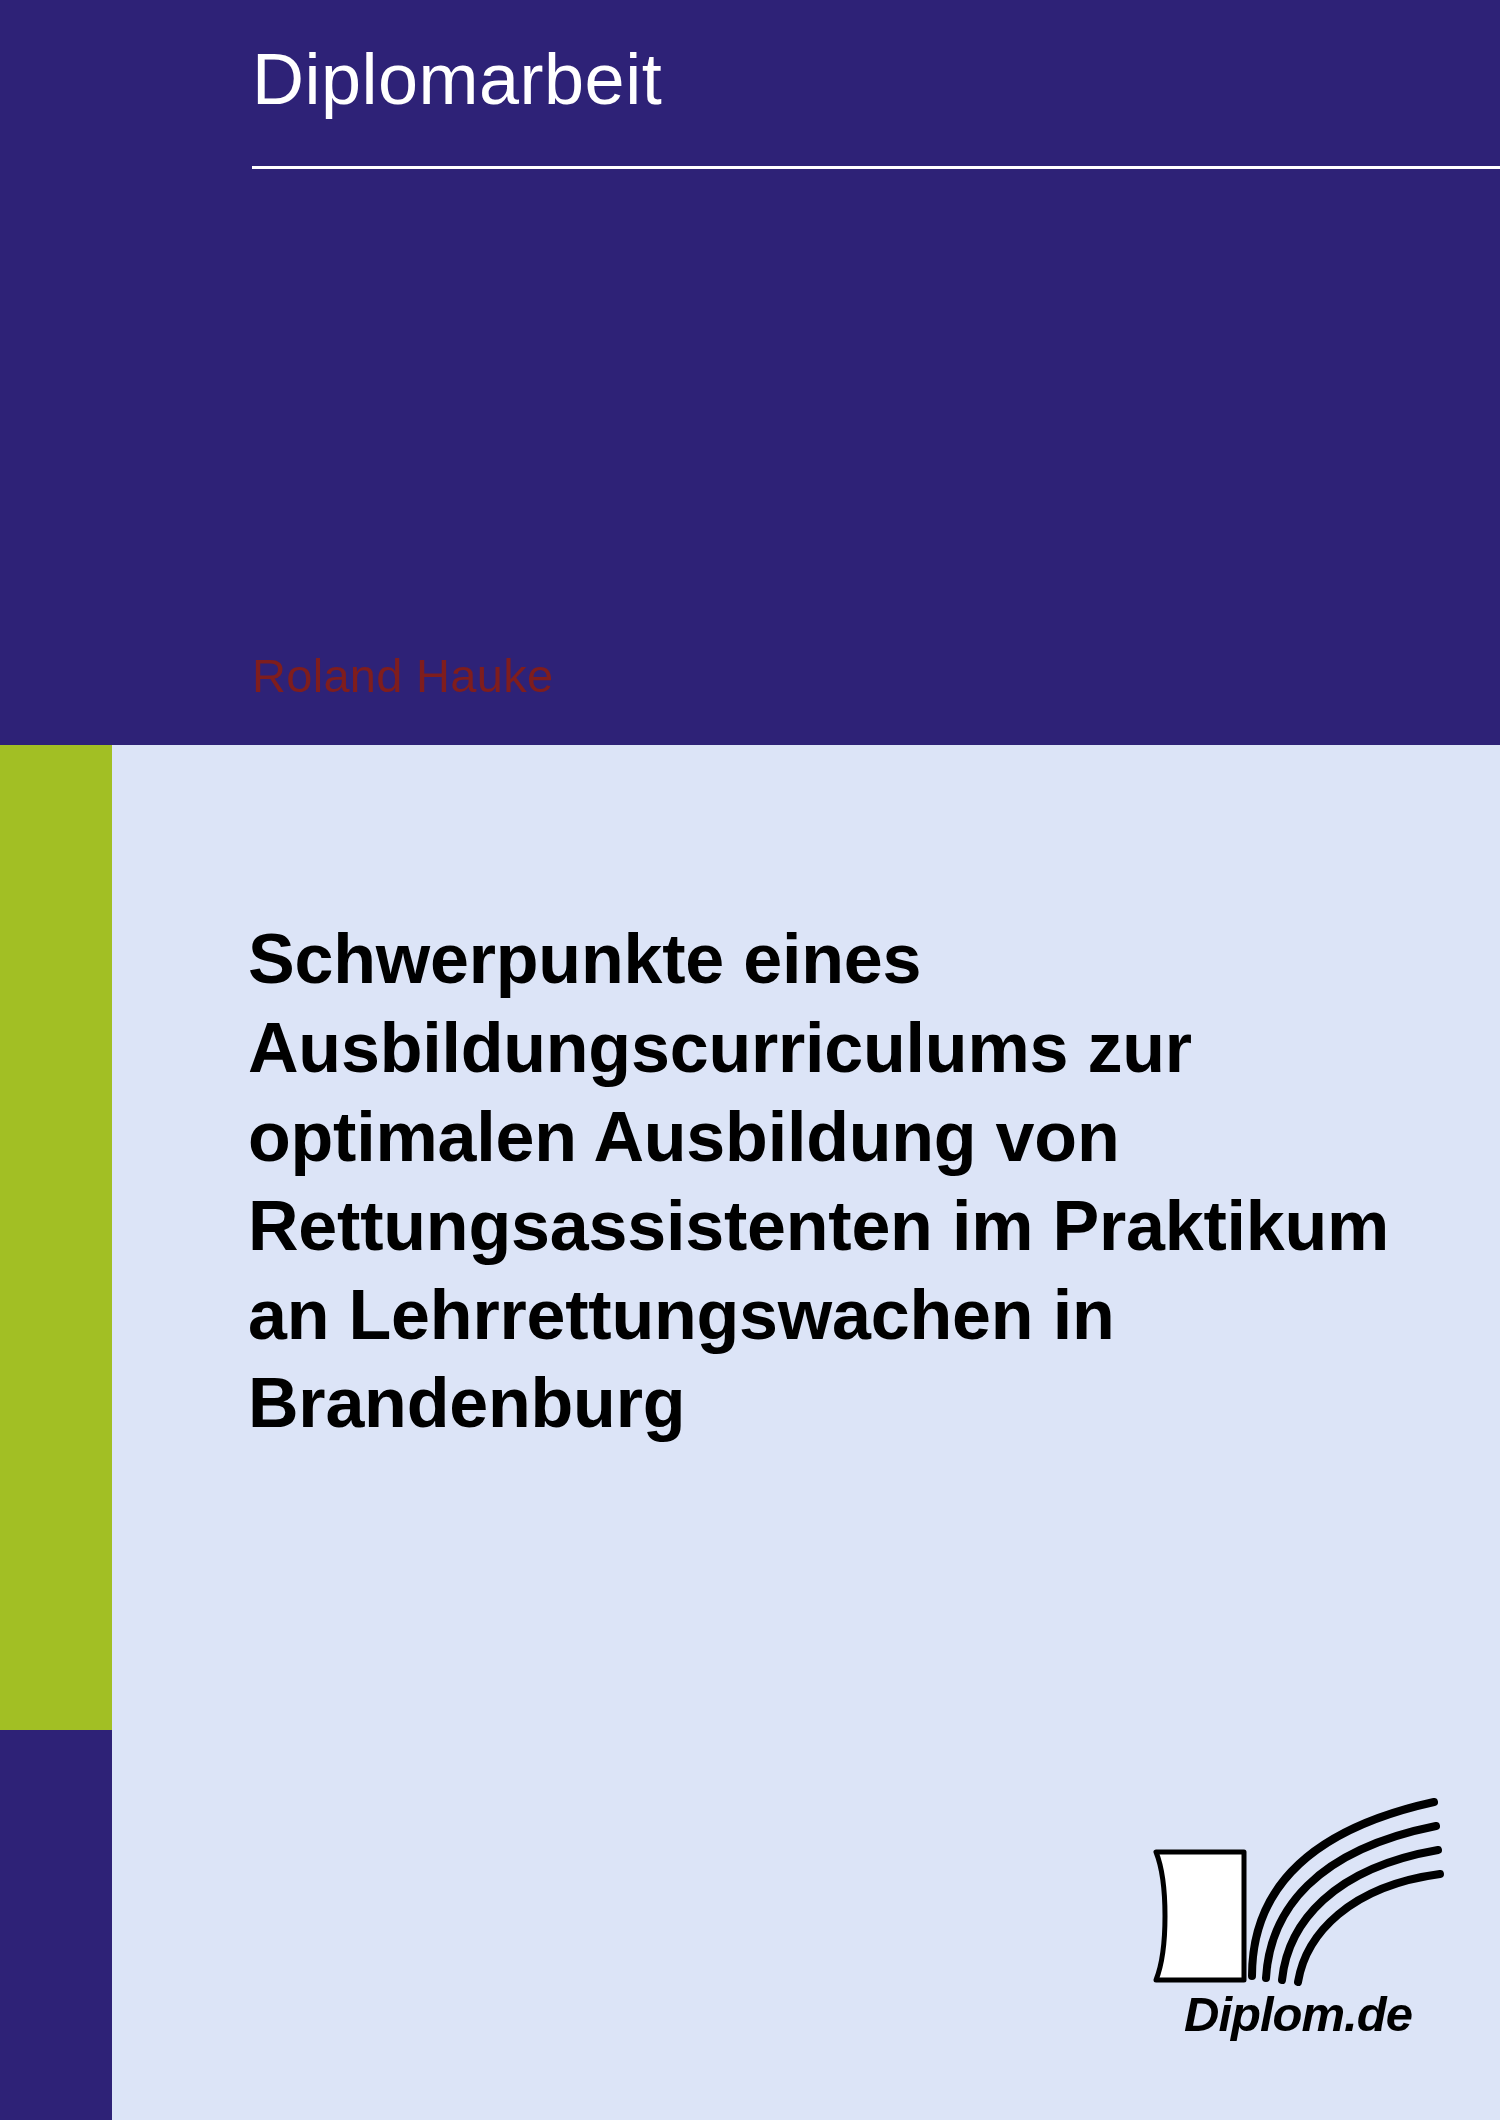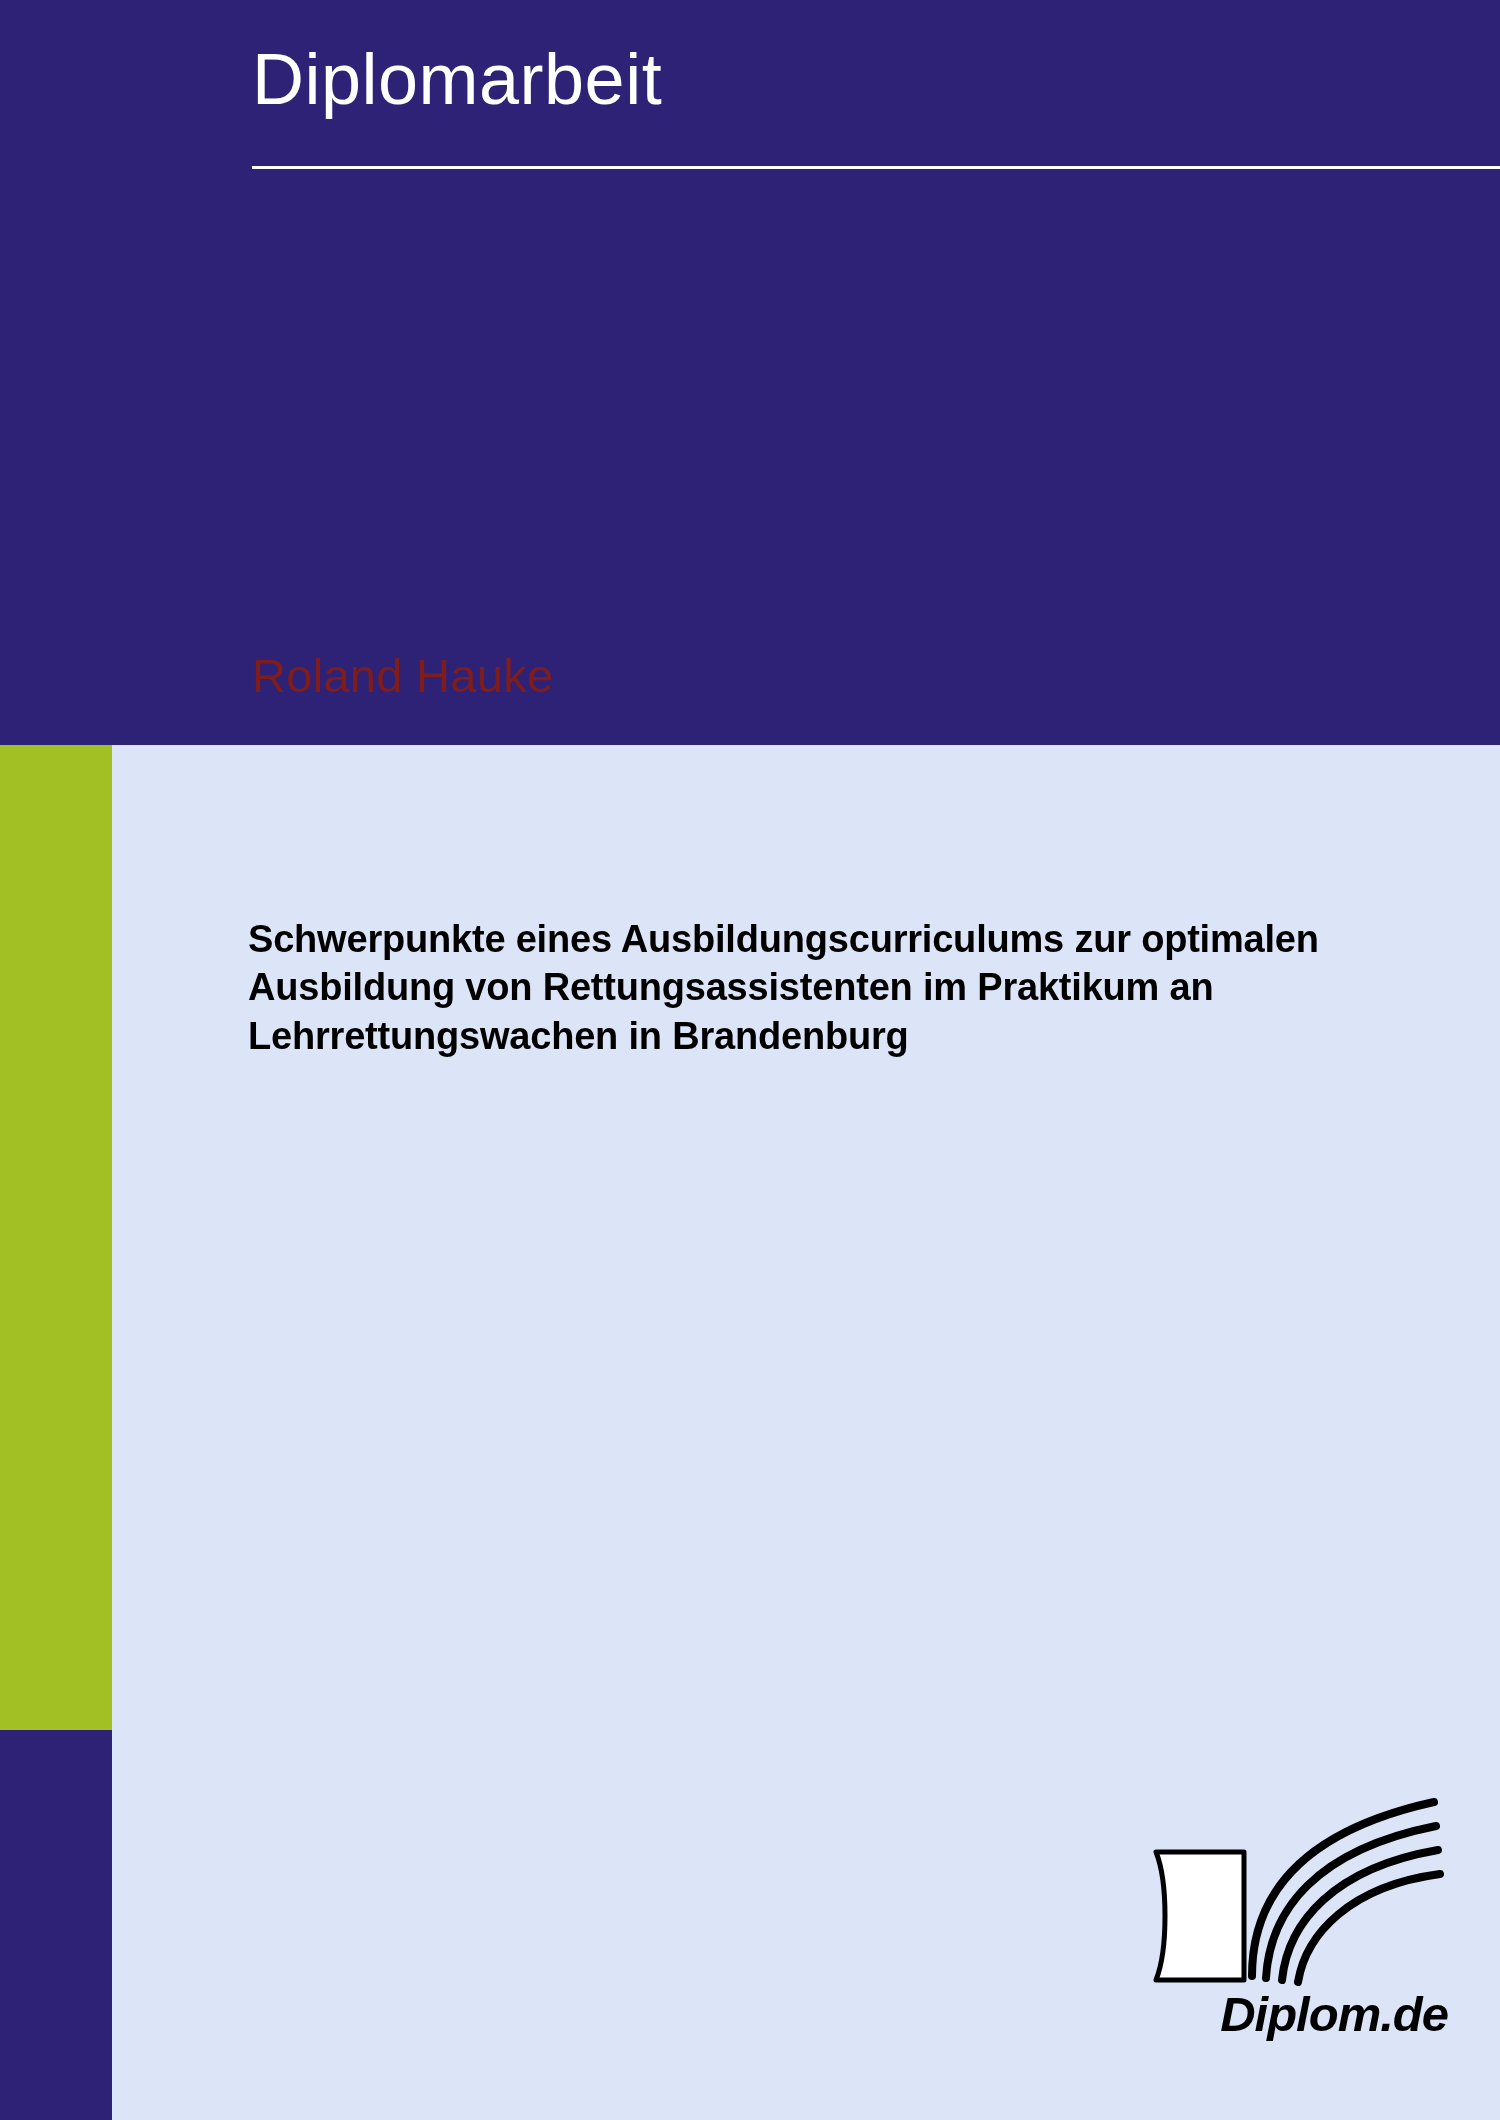--- a/index.html
+++ b/index.html
@@ -91,21 +91,21 @@
     width: 1388px;
     height: 1375px;
     background: #dce4f7;
   }
 
   .book-title {
     position: absolute;
     left: 248px;
     top: 915px;
     width: 1205px;
-    font-size: 38px;
+    font-size: 70px;
     font-weight: bold;
     color: #000000;
     line-height: 1.27;
     letter-spacing: -0.2px;
   }
 
   
   .logo {
     position: absolute;
     left: 1148px;
@@ -119,21 +119,21 @@
   .logo-word {
     position: absolute;
     left: 0;
     top: 196px;
     width: 300px;
     font-size: 49px;
     font-style: italic;
     font-weight: bold;
     color: #000000;
     letter-spacing: -1px;
-    text-align: right;
+    text-align: center;
     white-space: nowrap;
   }
 </style>
 </head>
 <body>
 
 <div class="cover">
 
   <div class="header-band"></div>
 

